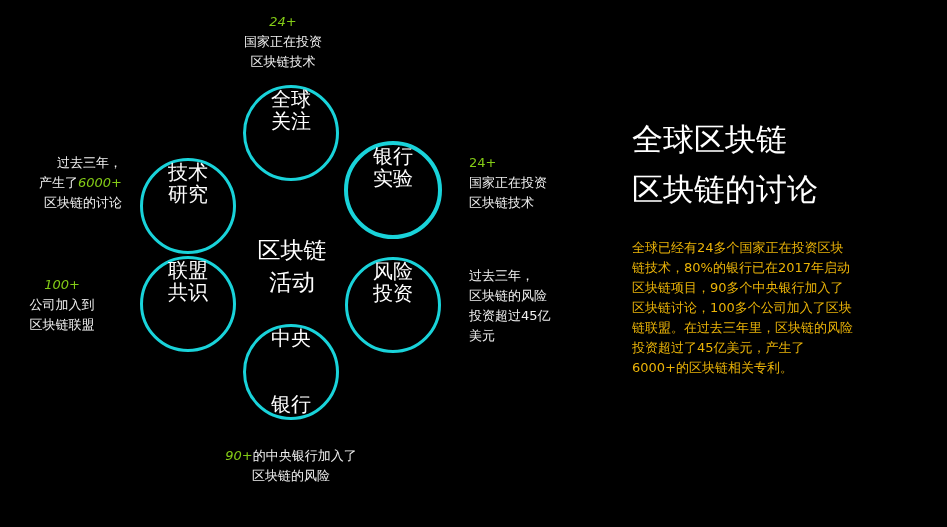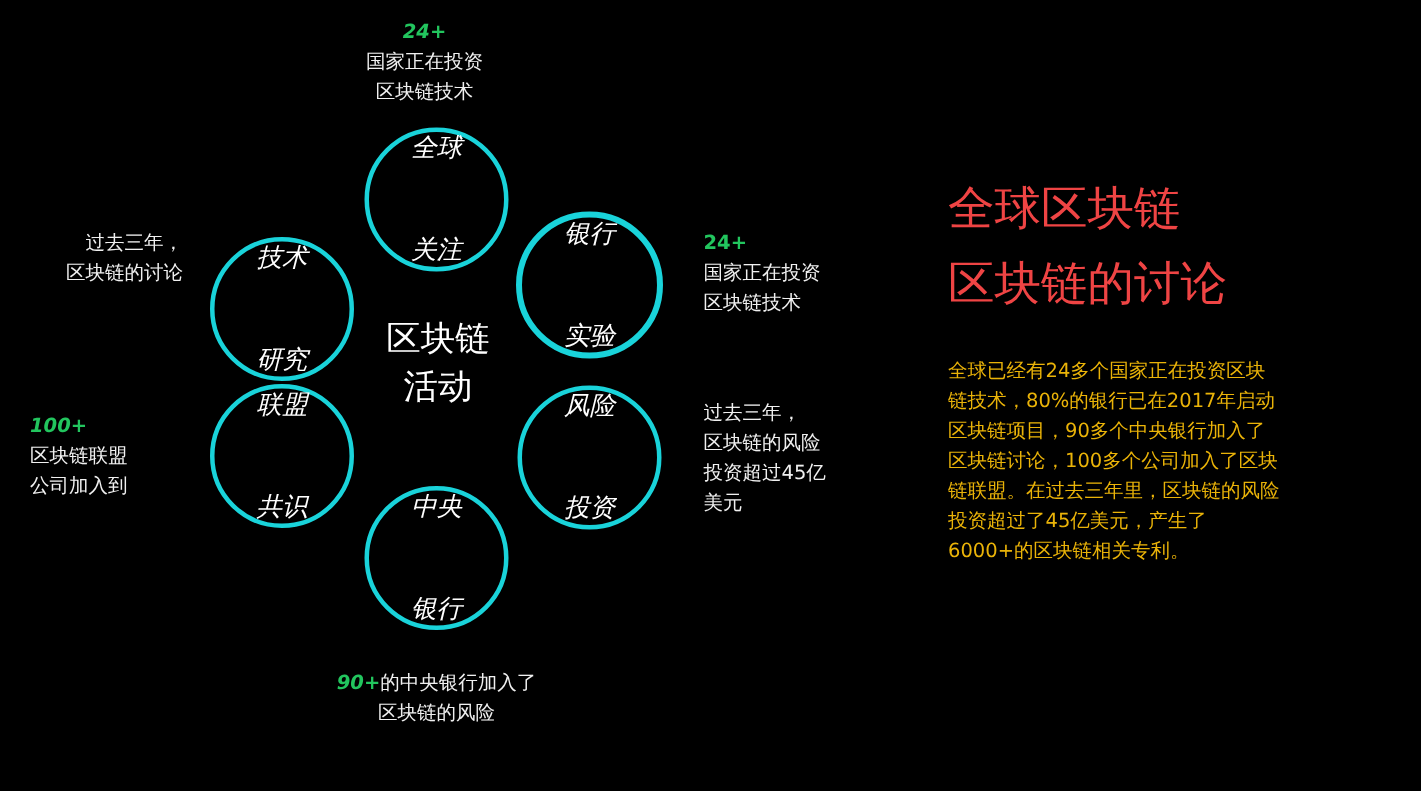--- a/index.html
+++ b/index.html
@@ -3,32 +3,32 @@
 <meta charset="utf-8">
 <style>
   html, body { margin:0; padding:0; }
   body {
     width:947px; height:527px; background:#000; color:#fff; overflow:hidden;
     position:relative; font-family:"DejaVu Sans","Liberation Sans",sans-serif;
   }
   .circle {
     position:absolute; width:96px; height:96px; border-radius:50%;
     border:3px solid #19d3da; box-sizing:border-box;
-    display:flex; flex-direction:column; align-items:center; justify-content:space-between;
-    font-size:17px; line-height:22px; color:#fff;font-style:italic;
+    display:flex; flex-direction:column; align-items:center; justify-content:flex-start;
+    font-size:20px; line-height:22px; color:#fff;
   }
   .circle.thick { border-width:4px; }
   .center-label {
-    position:absolute; left:242px; top:210px; width:100px; text-align:center;
+    position:absolute; left:242px; top:234px; width:100px; text-align:center;
     font-size:23px; line-height:32px;
   }
   .note { position:absolute; font-size:13px; line-height:20px; color:#f0f0f0; }
-  .hl { color:#22c55e; font-weight:bold; font-style:italic; }
+  .hl { color:#84cc16; font-weight:normal; font-style:italic; }
   .title {
-    position:absolute; left:632px; top:114px; font-size:31px; line-height:50px; color:#ef4444;
+    position:absolute; left:632px; top:114px; font-size:31px; line-height:50px; color:#ffffff;
   }
   .body-text {
     position:absolute; left:632px; top:238px; width:222px;
     font-size:13px; line-height:20px; color:#eab308;
   }
 </style>
 </head>
 <body>
 
 <div class="circle" style="left:243px;top:85px;">
@@ -62,27 +62,28 @@
 </div>
 
 <div class="note" style="left:233px;top:12px;width:100px;text-align:center;">
   <div class="hl">24+</div>
   <div>国家正在投资</div>
   <div>区块链技术</div>
 </div>
 
 <div class="note" style="left:10px;top:153px;width:112px;text-align:right;">
   <div>过去三年，</div>
+  <div><span>产生了</span><span class="hl">6000+</span></div>
   <div>区块链的讨论</div>
 </div>
 
-<div class="note" style="left:20px;top:275px;width:114px;text-align:left;">
+<div class="note" style="left:5px;top:275px;width:114px;text-align:center;">
   <div class="hl">100+</div>
+  <div>公司加入到</div>
   <div>区块链联盟</div>
-  <div>公司加入到</div>
 </div>
 
 <div class="note" style="left:469px;top:153px;">
   <div class="hl" style="font-style:normal;">24+</div>
   <div>国家正在投资</div>
   <div>区块链技术</div>
 </div>
 
 <div class="note" style="left:469px;top:266px;">
   <div>过去三年，</div>

